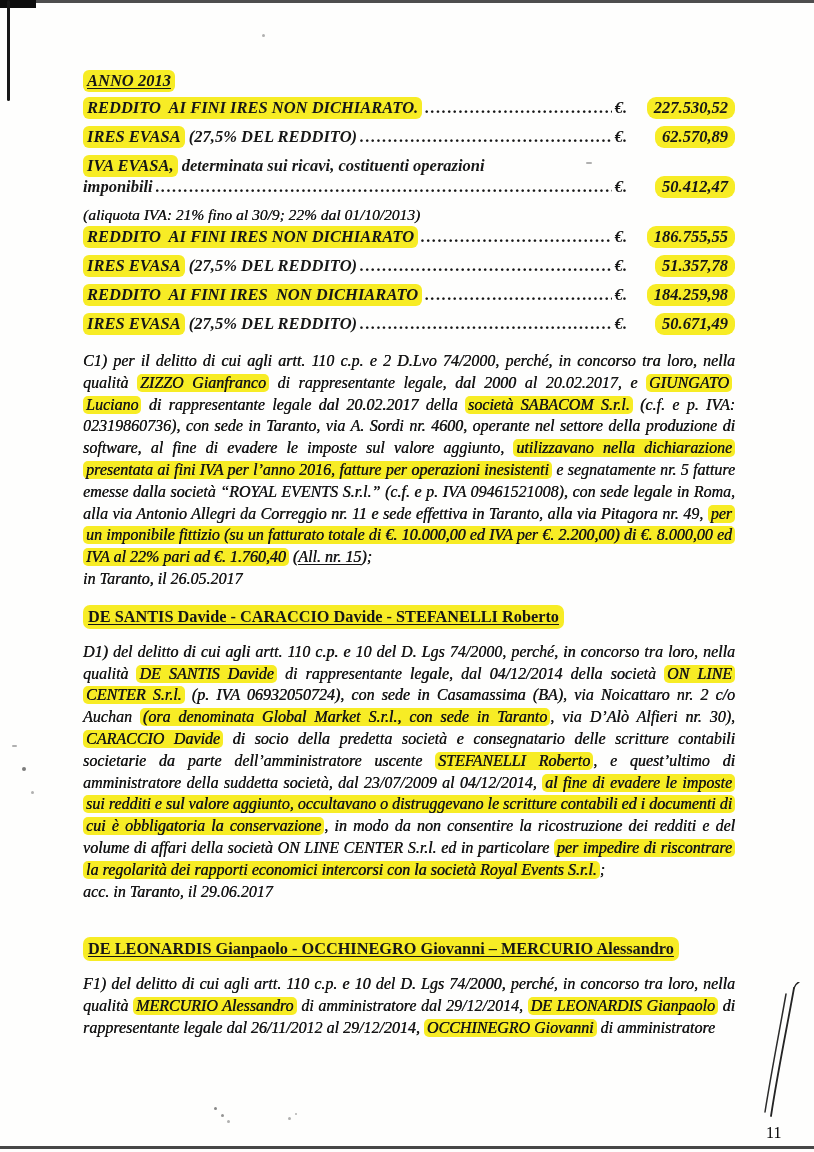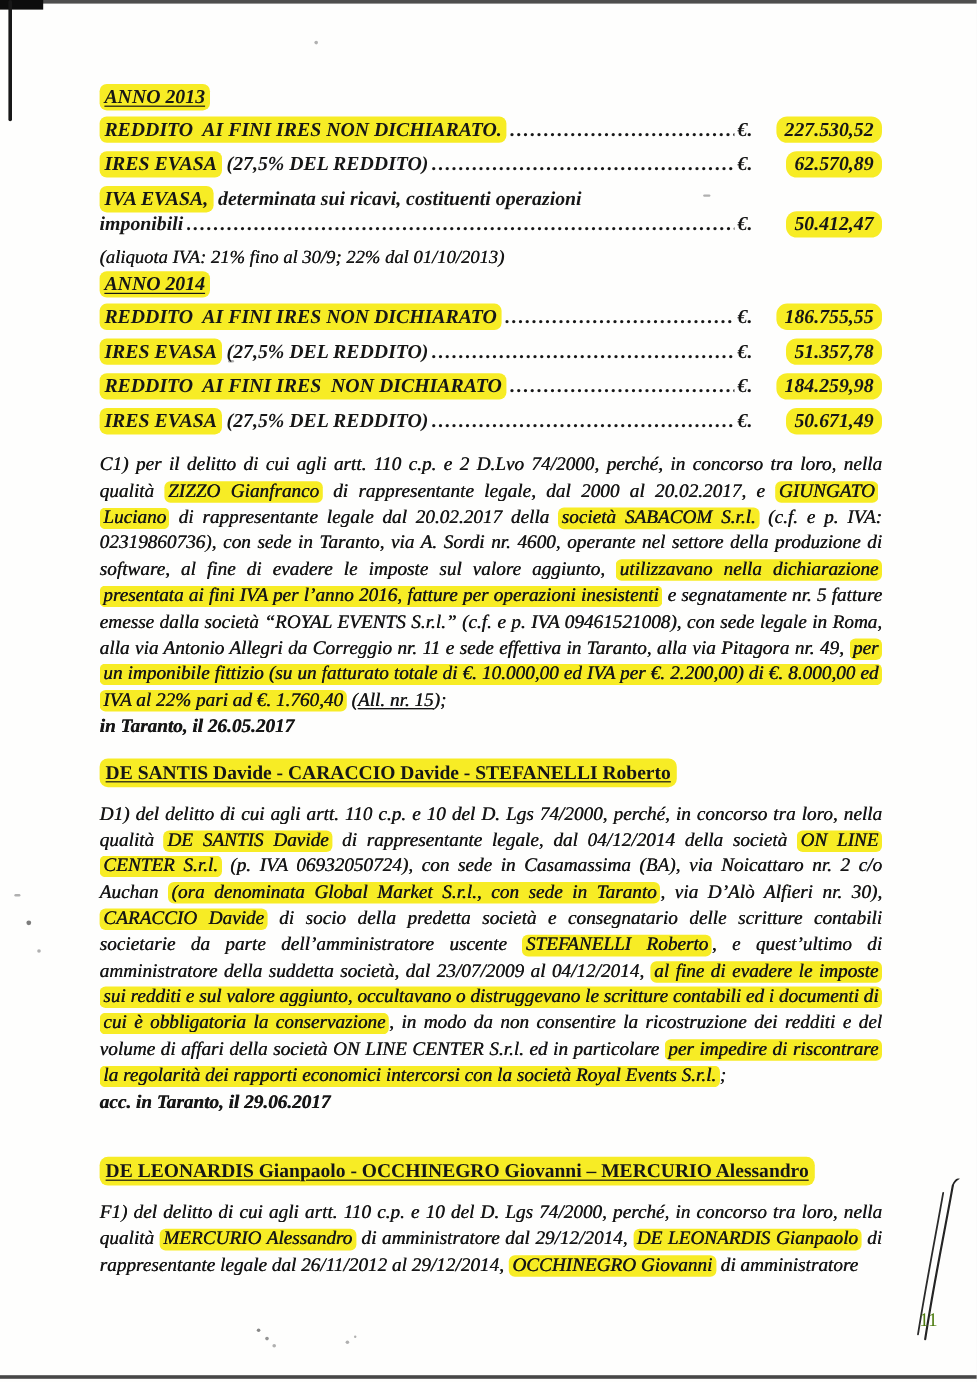--- a/index.html
+++ b/index.html
@@ -28,23 +28,23 @@
   .fin-intro{font-style:italic;font-weight:700;font-size:16.5px;line-height:21px;white-space:pre-wrap;}
   .fin-note{font-style:italic;font-weight:400;font-size:15.5px;line-height:19px;margin:0 0 2px;text-shadow:0.25px 0 0 currentColor;}
   .tax-dateline{font-style:italic;font-weight:700;font-size:15.8px;line-height:21px;margin-top:2px;}
 
   .charge{margin-top:16px;}
   #charges .charge:nth-child(3){margin-top:36px;}
   .charge-heading{font-size:16.3px;font-weight:700;font-style:normal;line-height:21px;margin:0 0 14px;}
   .charge-heading .hl{padding:2px 5px 3px;border-radius:7px;}
   .charge-body{margin:0;text-align:justify;font-style:italic;font-weight:400;font-size:16px;line-height:21.8px;text-shadow:0.35px 0 0 currentColor;}
   .charge-body .hl{padding:0 3px 1px;border-radius:5px;}
-  .dateline{font-style:italic;font-weight:700;font-size:16px;line-height:21.8px;text-shadow:0.35px 0 0 currentColor;}
+  .dateline{font-style:italic;font-weight:400;font-size:16px;line-height:21.8px;text-shadow:0.35px 0 0 currentColor;}
 
-  .page-num{position:absolute;top:1092px;left:766px;font-size:16px;color:#4d7c0f;}
+  .page-num{position:absolute;top:1124px;left:766px;font-size:16px;color:#000000;}
 
   
   .edge-top{position:absolute;top:0;left:0;width:814px;height:3px;background:#4e4e4e;}
   .edge-bottom{position:absolute;top:1146px;left:0;width:814px;height:3px;background:#474747;}
   .corner-bar{position:absolute;top:0;left:0;width:36px;height:8px;background:#0d0d0d;}
   .corner-line{position:absolute;top:0;left:7px;width:3px;height:101px;background:#181818;border-radius:2px;}
   .pen-mark{position:absolute;left:742px;top:982px;}
   .speck{position:absolute;background:#8f8f8f;border-radius:50%;width:3px;height:3px;opacity:.7;}
 </style>
 </head>
@@ -96,21 +96,20 @@
           <div class="fin-intro"><span class="hl ">IVA EVASA,</span><span> determinata sui ricavi, costituenti operazioni</span></div>
           <div class="fin-row">
             <span class="fin-label"><span>imponibili</span></span>
             <span class="leader">............................................................................................................................................</span>
             <span class="cur">€.</span>
             <span class="amt"><span class="hl">50.412,47</span></span>
           </div>
           <div class="fin-note">(aliquota  IVA:  21%  fino al 30/9; 22% dal 01/10/2013)</div>
         </div>
         <div class="tax-section">
-          <div class="year-heading"><span class="hl ul">ANNO 2014</span></div>
           <div class="fin-row">
             <span class="fin-label"><span class="hl ">REDDITO  AI FINI IRES NON DICHIARATO</span></span>
             <span class="leader">............................................................................................................................................</span>
             <span class="cur">€.</span>
             <span class="amt"><span class="hl">186.755,55</span></span>
           </div>
           <div class="fin-row">
             <span class="fin-label"><span class="hl ">IRES EVASA</span><span> (27,5% DEL REDDITO)</span></span>
             <span class="leader">............................................................................................................................................</span>
             <span class="cur">€.</span>

